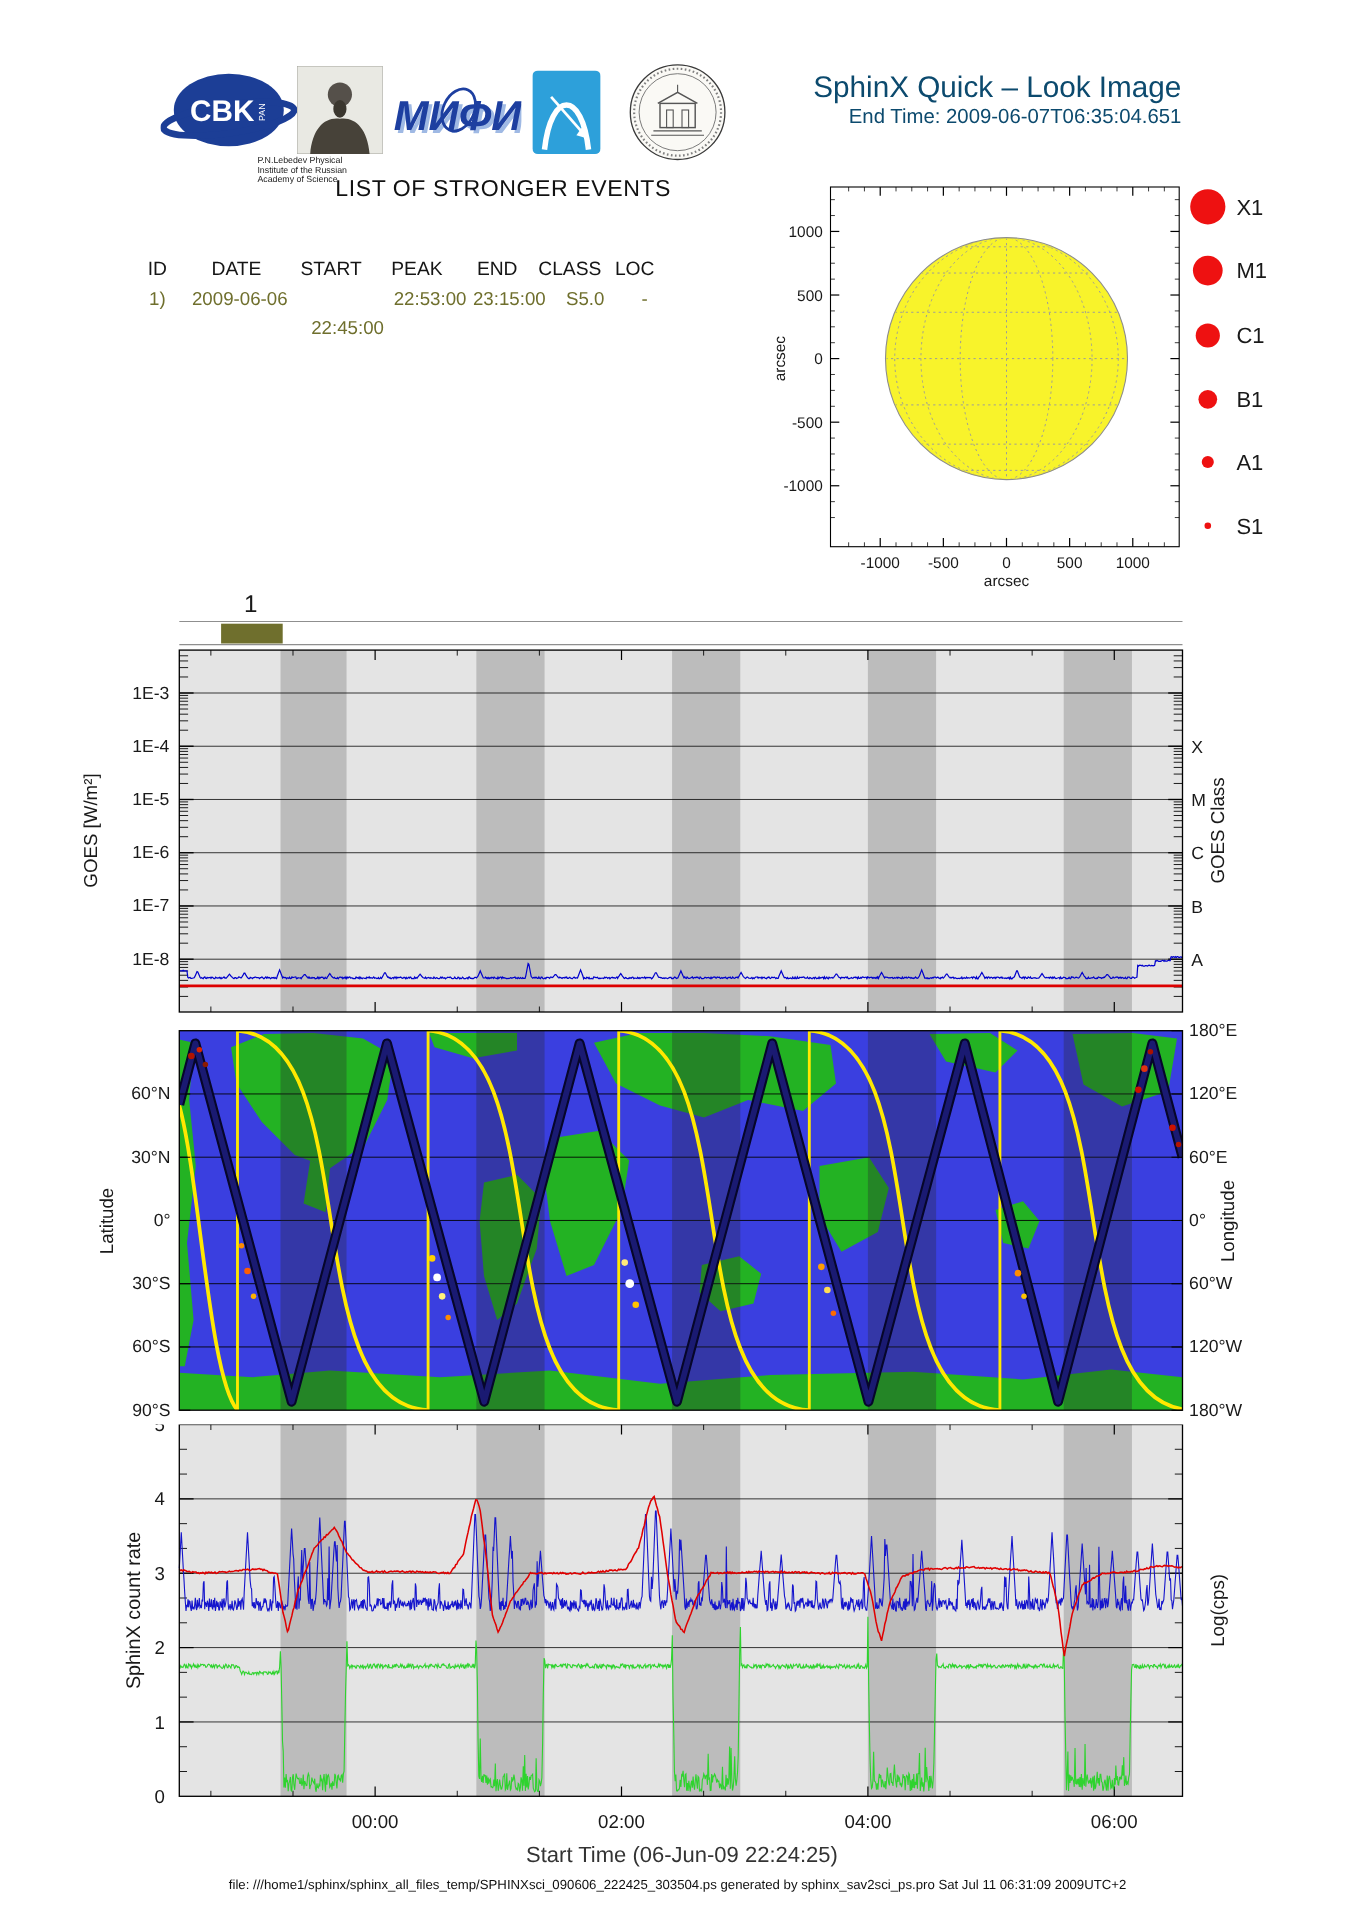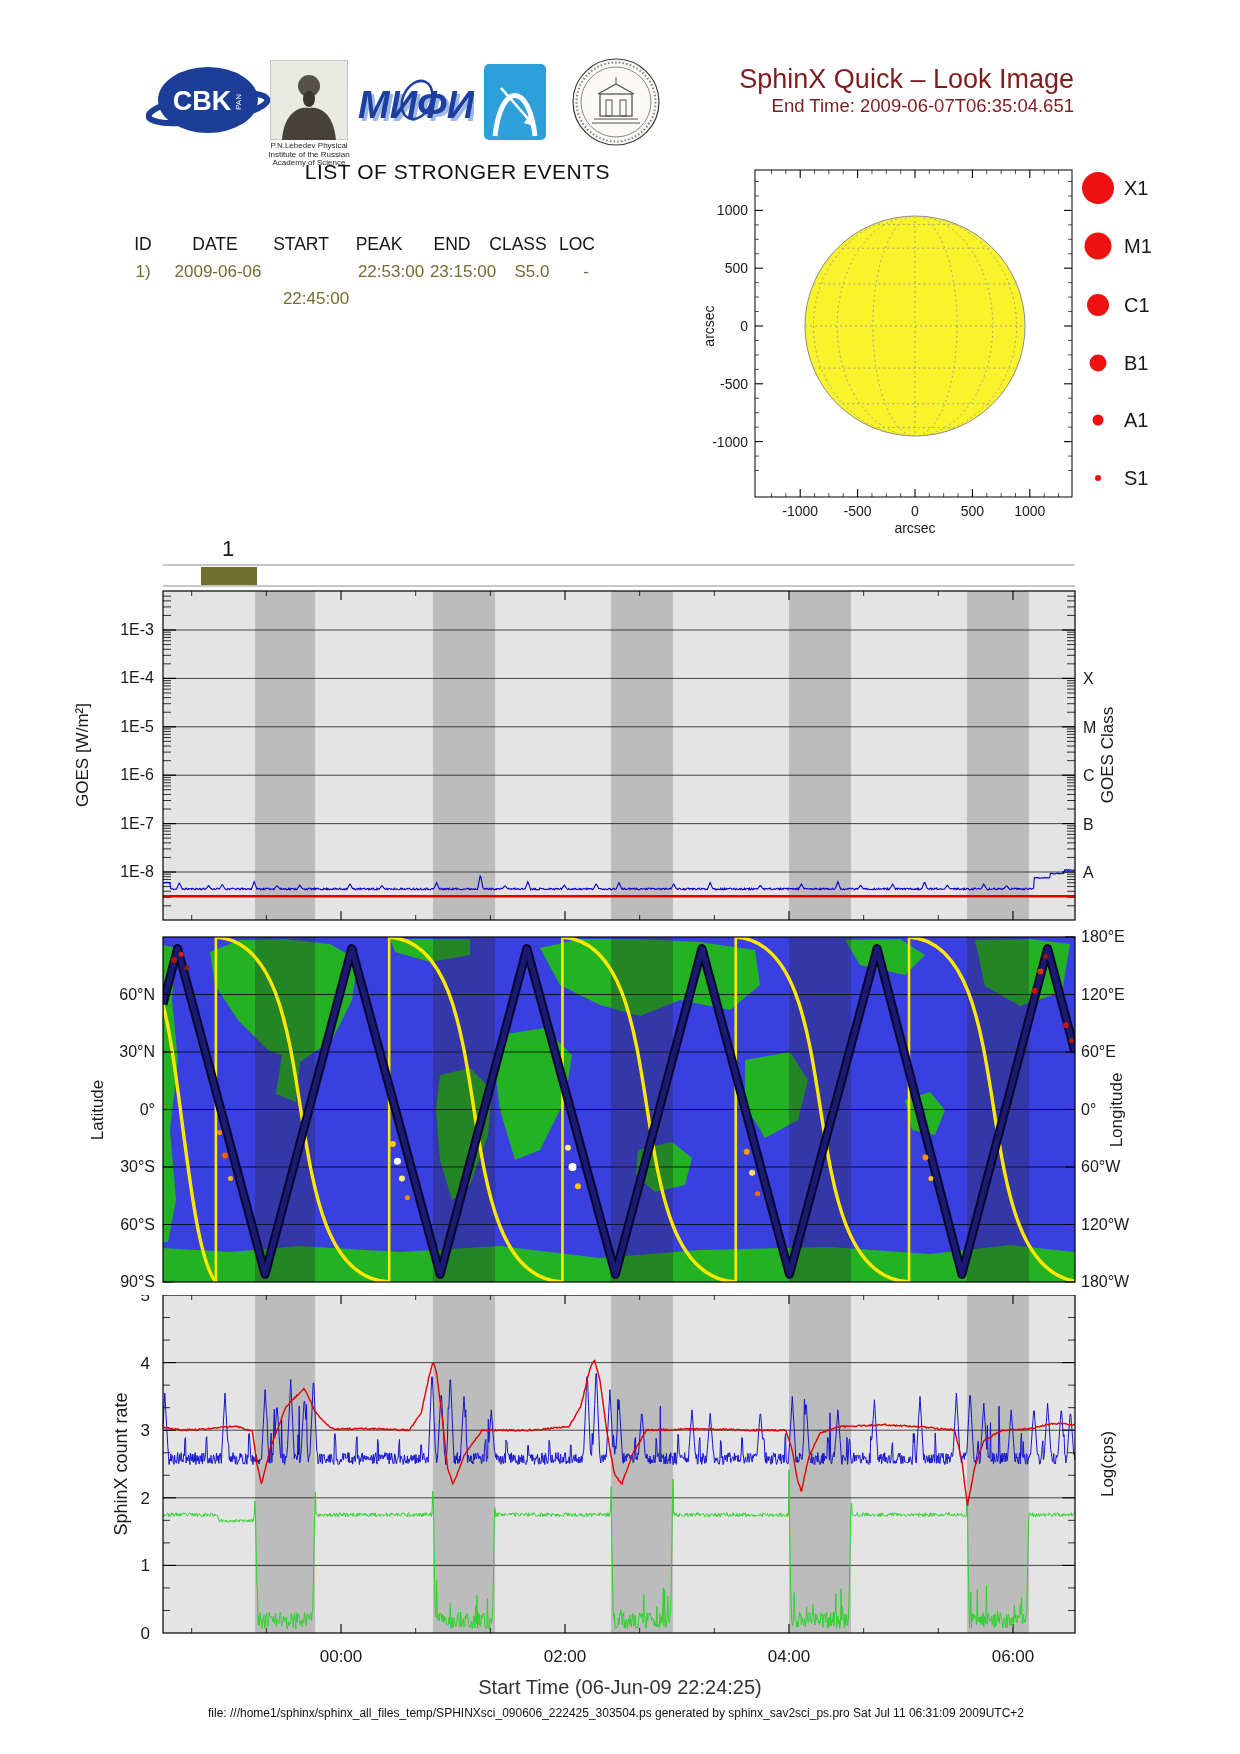--- a/index.html
+++ b/index.html
@@ -3,21 +3,21 @@
 <meta charset="utf-8">
 <style>
   html,body{margin:0;padding:0;background:#ffffff;}
   .page{position:relative;width:1240px;height:1754px;background:#ffffff;
         font-family:"Liberation Sans",sans-serif;overflow:hidden;}
   .abs{position:absolute;}
   svg.panel{position:absolute;left:0;}
   .tcell{position:absolute;transform:translateX(-50%);white-space:nowrap;}
   .thead{font-size:17.5px;color:#151515;}
   .trow{font-size:17px;}
-  .caption{font-size:8px;line-height:8.6px;text-align:center;color:#222;}
+  .caption{font-size:8px;line-height:8.6px;color:#222;}
 </style>
 </head>
 <body>
 
 <div class="page">
 
   <svg class="abs" style="left:146px;top:62px" width="124" height="82" viewBox="0 0 124 82">
     <ellipse cx="62" cy="38" rx="50" ry="33" fill="#1c3e96"></ellipse>
     <ellipse cx="62" cy="46" rx="60" ry="13" fill="none" stroke="#1c3e96" stroke-width="6" transform="rotate(-8 62 46)"></ellipse>
     <text x="56" y="48" text-anchor="middle" font-size="27" font-weight="bold" fill="#ffffff" font-family="&quot;Liberation Sans&quot;,sans-serif">CBK</text>
@@ -55,21 +55,21 @@
     <circle cx="46" cy="46" r="35" fill="none" stroke="#6a6a6a" stroke-width="0.8"></circle>
     <path d="M28,38 L46,28 L64,38" fill="none" stroke="#555555" stroke-width="1.4"></path>
     <line x1="46" y1="28" x2="46" y2="21" stroke="#555555" stroke-width="1"></line>
     <rect x="30" y="38" width="32" height="22" fill="none" stroke="#555555" stroke-width="1.3"></rect>
     <rect x="36" y="44" width="6" height="16" fill="none" stroke="#555555" stroke-width="1"></rect>
     <rect x="50" y="44" width="6" height="16" fill="none" stroke="#555555" stroke-width="1"></rect>
     <line x1="24" y1="63" x2="68" y2="63" stroke="#555555" stroke-width="1.2"></line>
     <line x1="22" y1="67" x2="70" y2="67" stroke="#555555" stroke-width="1"></line>
   </svg>
 
-  <div class="abs" style="left:650px;top:64px;width:424px;text-align:right;color:#7f1d1d">
+  <div class="abs" style="left:650px;top:64px;width:424px;text-align:right;color:#0c4a6e">
     <div style="font-size:27px;">SphinX Quick – Look Image</div>
     <div style="font-size:18.5px;">End Time: 2009-06-07T06:35:04.651</div>
   </div>
 
   <div class="abs" style="left:130px;top:160px;width:480px;text-align:right;font-size:21px;letter-spacing:.5px;color:#111">LIST OF STRONGER EVENTS</div>
   <div class="abs" id="events-table" style="left:0;top:0;width:1240px;height:300px">
       <span class="tcell thead" style="left: 143px; top: 234px;">ID</span>
       <span class="tcell thead" style="left: 215px; top: 234px;">DATE</span>
       <span class="tcell thead" style="left: 301px; top: 234px;">START</span>
       <span class="tcell thead" style="left: 379px; top: 234px;">PEAK</span>

